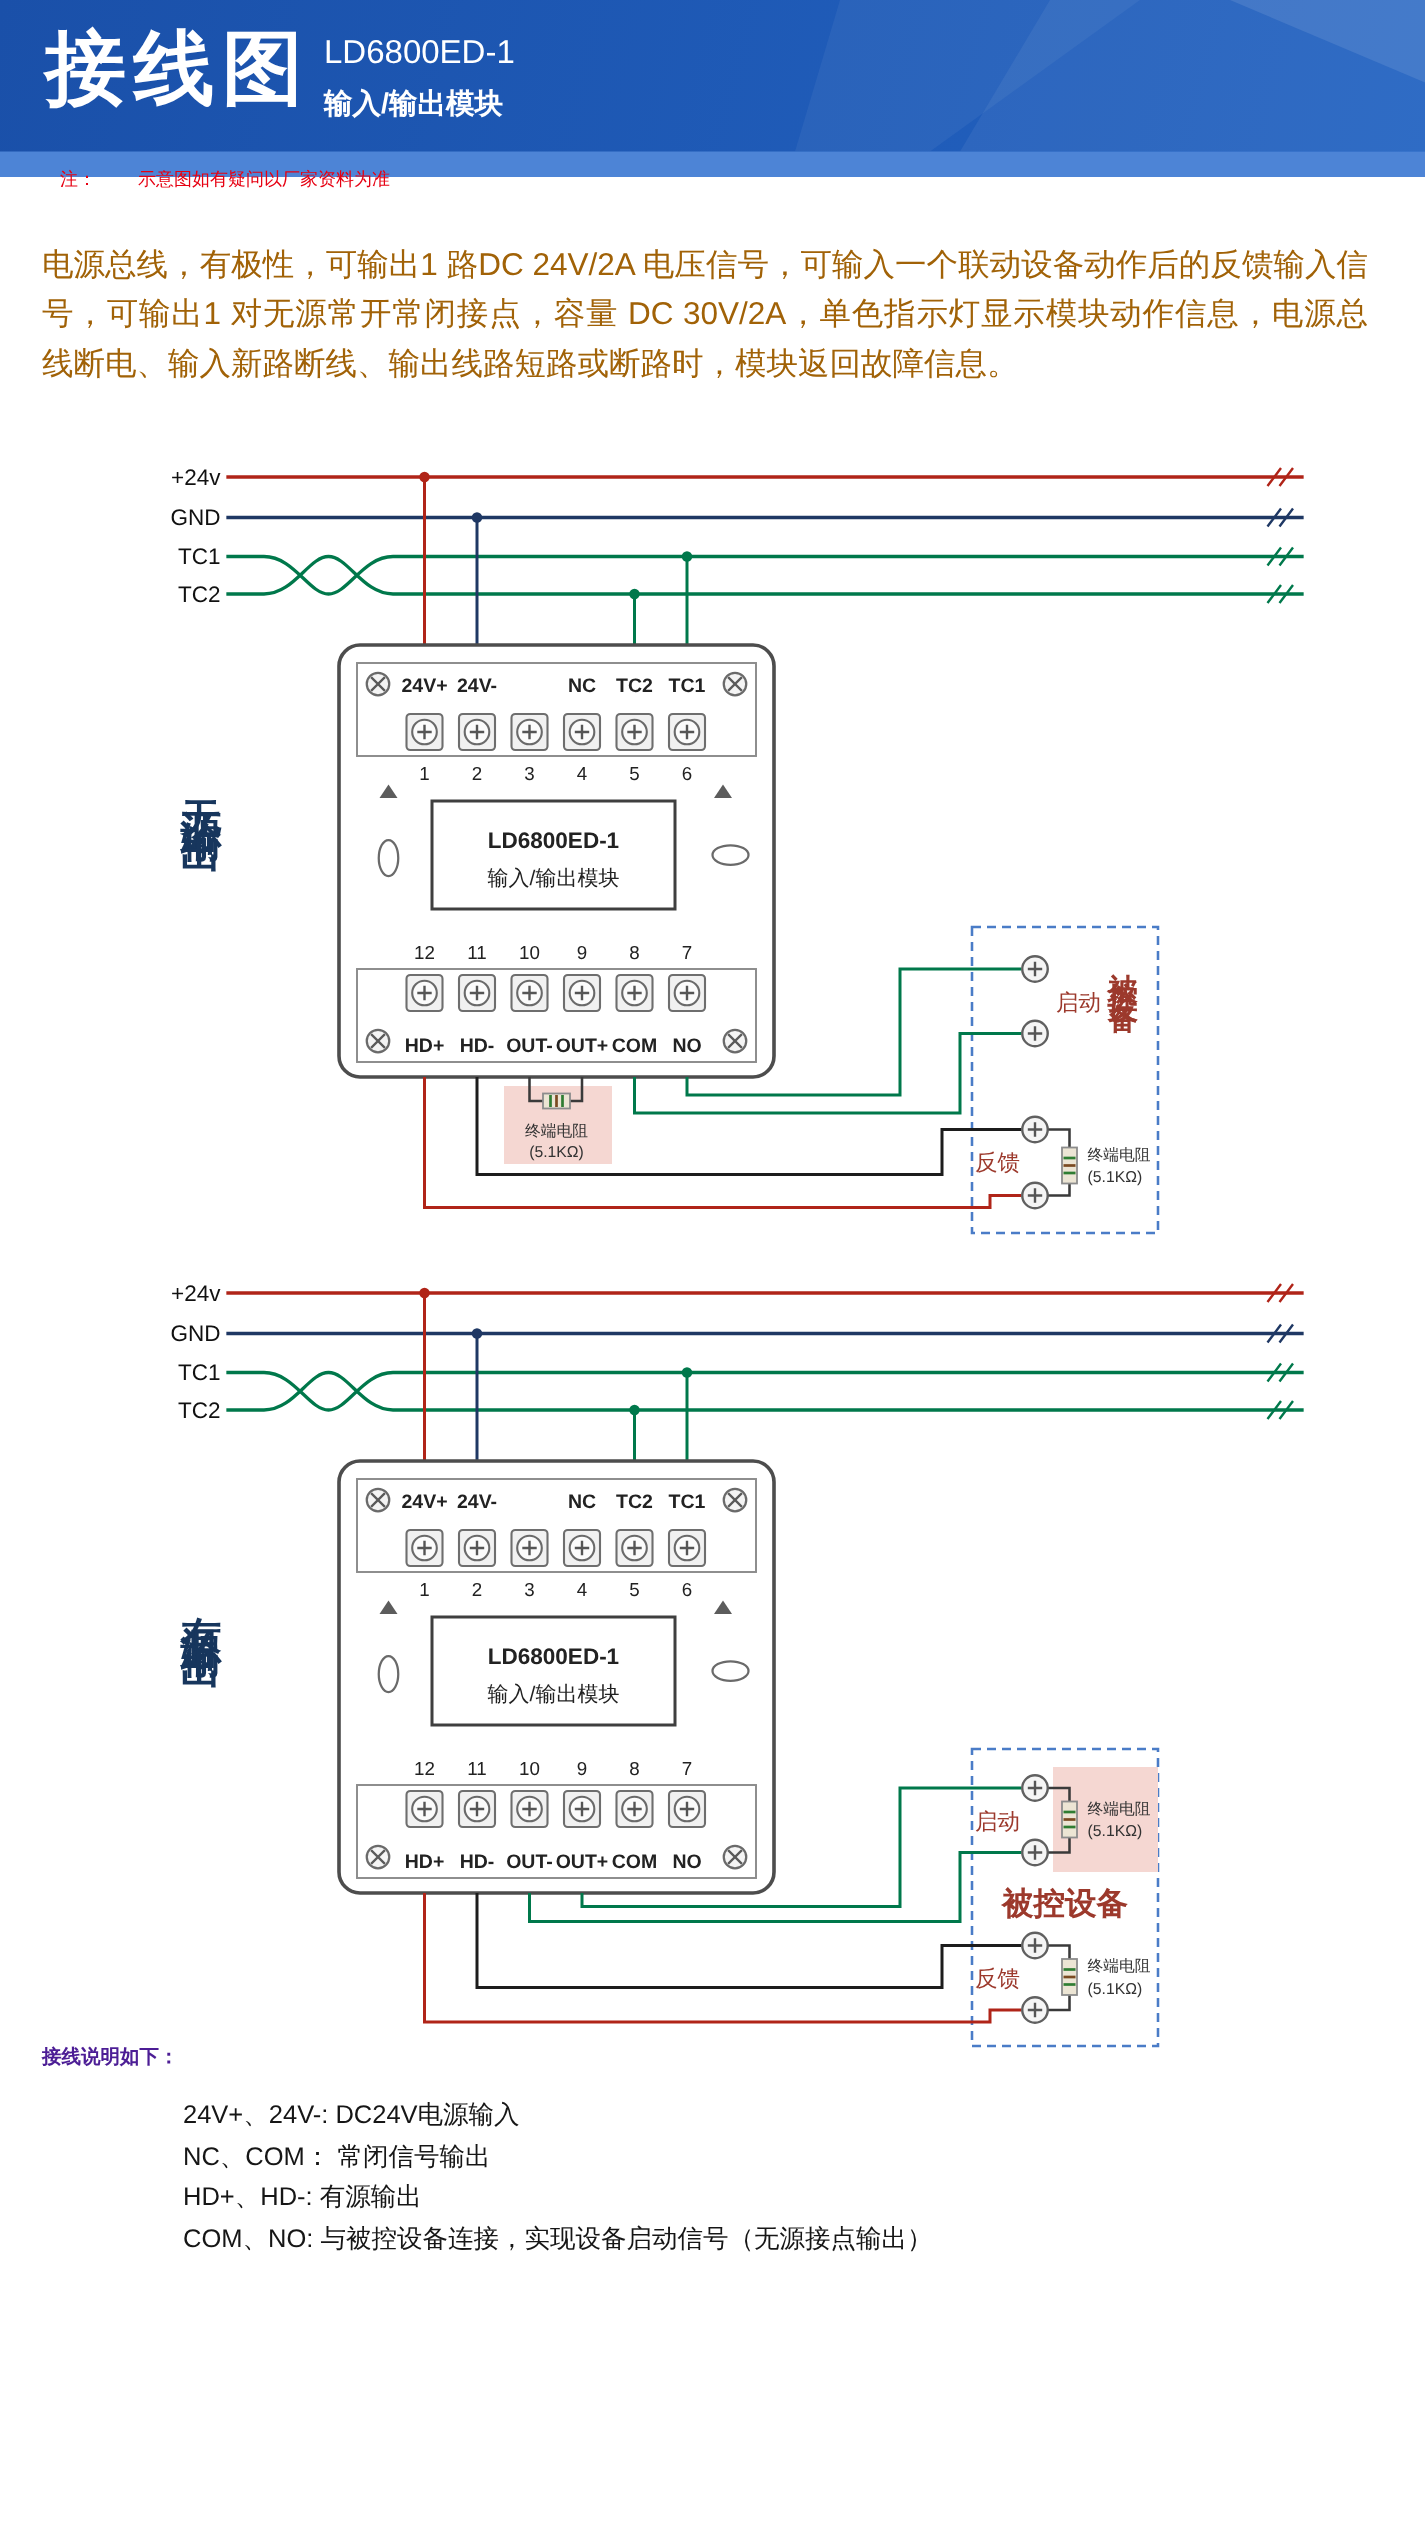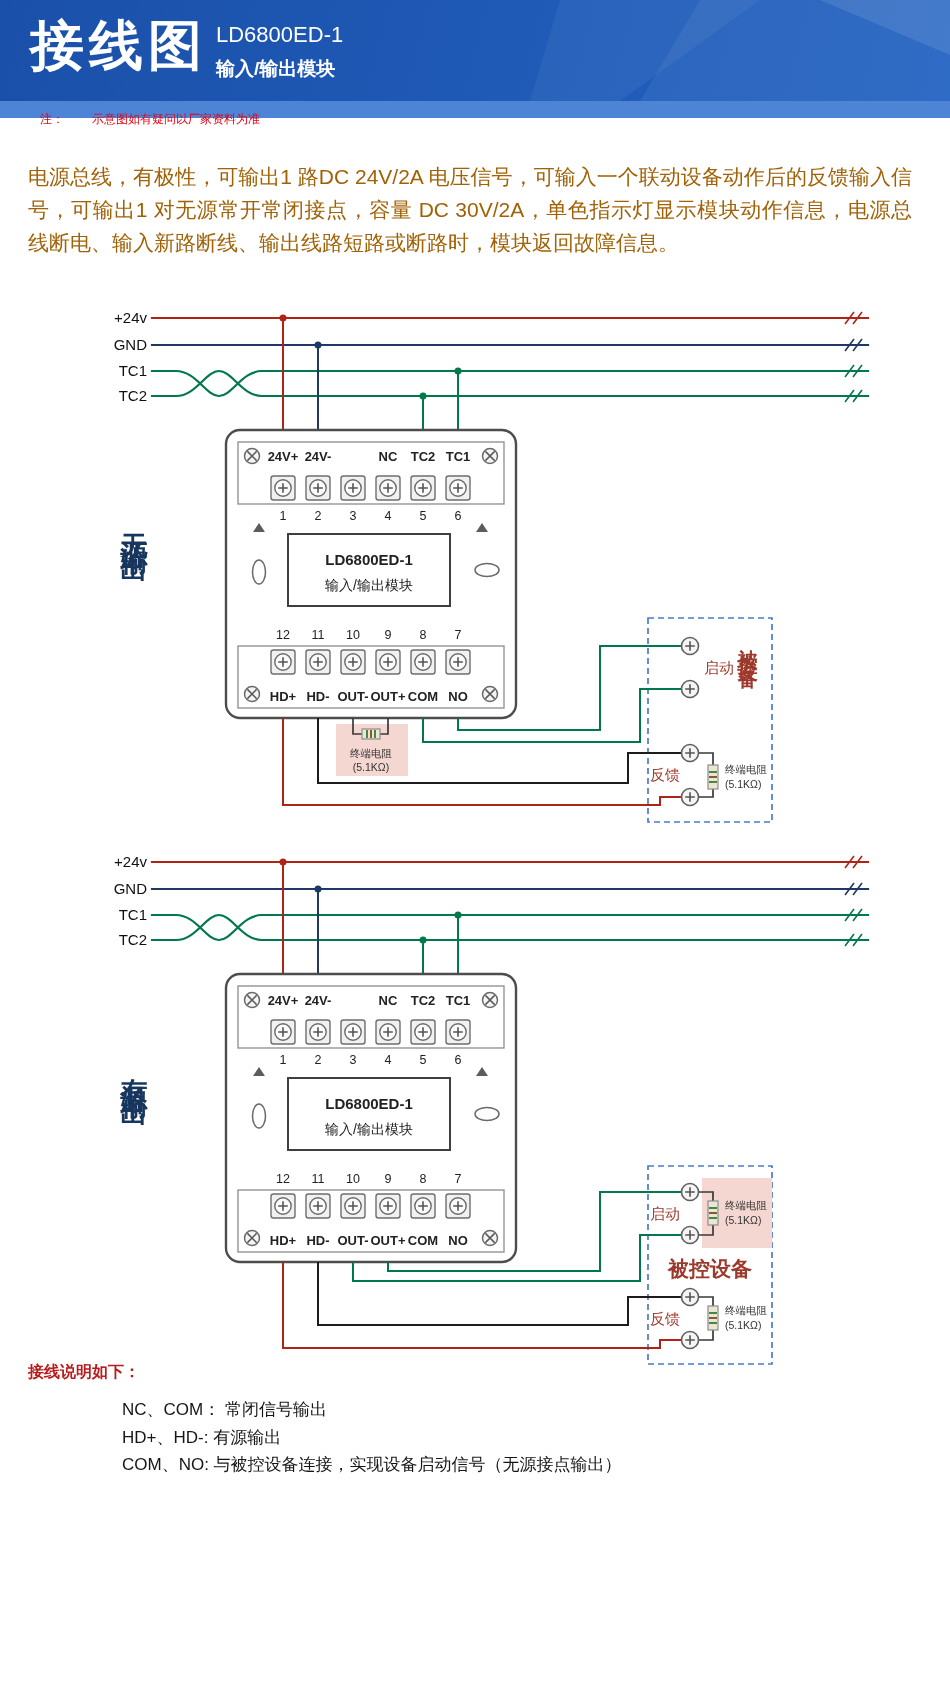--- a/index.html
+++ b/index.html
@@ -19,21 +19,21 @@
   .note .pfx{margin-right:28px;}
   .para{position:absolute;left:28px;top:160px;width:884px;font-size:21px;line-height:33px;
         color:#a16207;text-align:justify;}
   
   .vlabel{position:absolute;writing-mode:vertical-rl;text-orientation:upright;
           font-weight:bold;color:#17365d;font-size:27px;letter-spacing:7px;}
   .devname-v{position:absolute;left:735px;top:632px;writing-mode:vertical-rl;
              text-orientation:upright;font-size:20px;font-weight:bold;color:#9c392c;
              letter-spacing:7px;}
   
-  .legend-heading{position:absolute;left:28px;top:1362px;font-size:16px;font-weight:bold;color:#b91c1c;}
+  .legend-heading{position:absolute;left:28px;top:1362px;font-size:13px;font-weight:bold;color:#4c1d95;}
   .legend-items{position:absolute;left:122px;top:1396px;font-size:17px;color:#161616;}
   .legend-items div{line-height:27.5px;}
   
   .diagram-svg{position:absolute;left:0;top:0;z-index:1;}
   .overlay{z-index:2;}
   .busline{fill:none;stroke-width:2.2;stroke-linecap:square;}
   .brk{fill:none;stroke-width:1.6;}
   .c-red{stroke:#b02418;}  .c-navy{stroke:#1f3864;}
   .c-green{stroke:#00784b;} .c-black{stroke:#1c1c1c;}
   .d-red{fill:#b02418;} .d-navy{fill:#1f3864;} .d-green{fill:#00784b;}
@@ -318,18 +318,19 @@
   </div>
 
   <div class="para overlay">电源总线，有极性，可输出1 路DC 24V/2A 电压信号，可输入一个联动设备动作后的反馈输入信号，可输出1 对无源常开常闭接点，容量 DC 30V/2A，单色指示灯显示模块动作信息，电源总线断电、输入新路断线、输出线路短路或断路时，模块返回故障信息。</div>
 
   <div class="vlabel overlay" style="left:116px;top:512px;">无源输出</div>
   <div class="vlabel overlay" style="left:116px;top:1056px;">有源输出</div>
   <div class="devname-v overlay">被控设备</div>
 
   <div class="legend-heading overlay">接线说明如下：</div>
   <div class="legend-items overlay">
+    <div>24V+、24V-: DC24V电源输入</div>
     <div>NC、COM： 常闭信号输出</div>
     <div>HD+、HD-: 有源输出</div>
     <div>COM、NO: 与被控设备连接，实现设备启动信号（无源接点输出）</div>
   </div>
 
 </div>
 
 </body></html>

